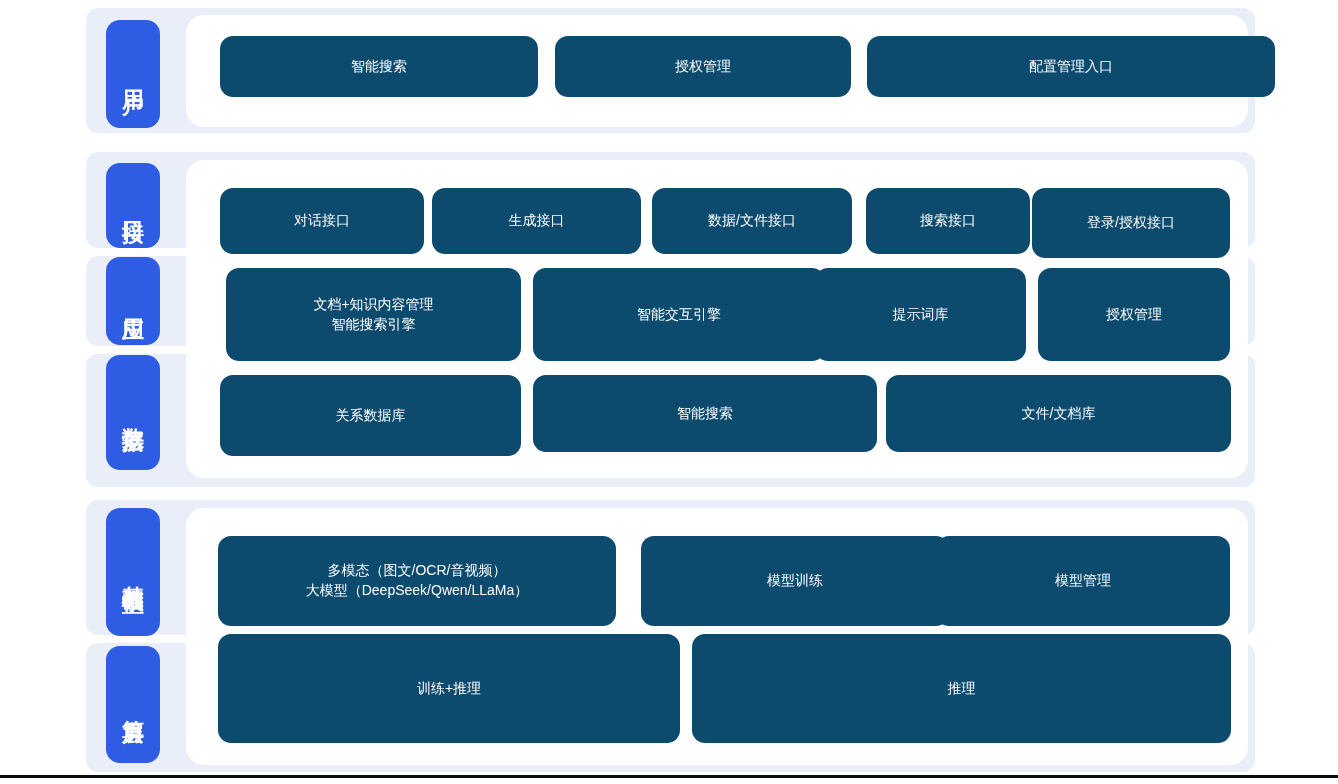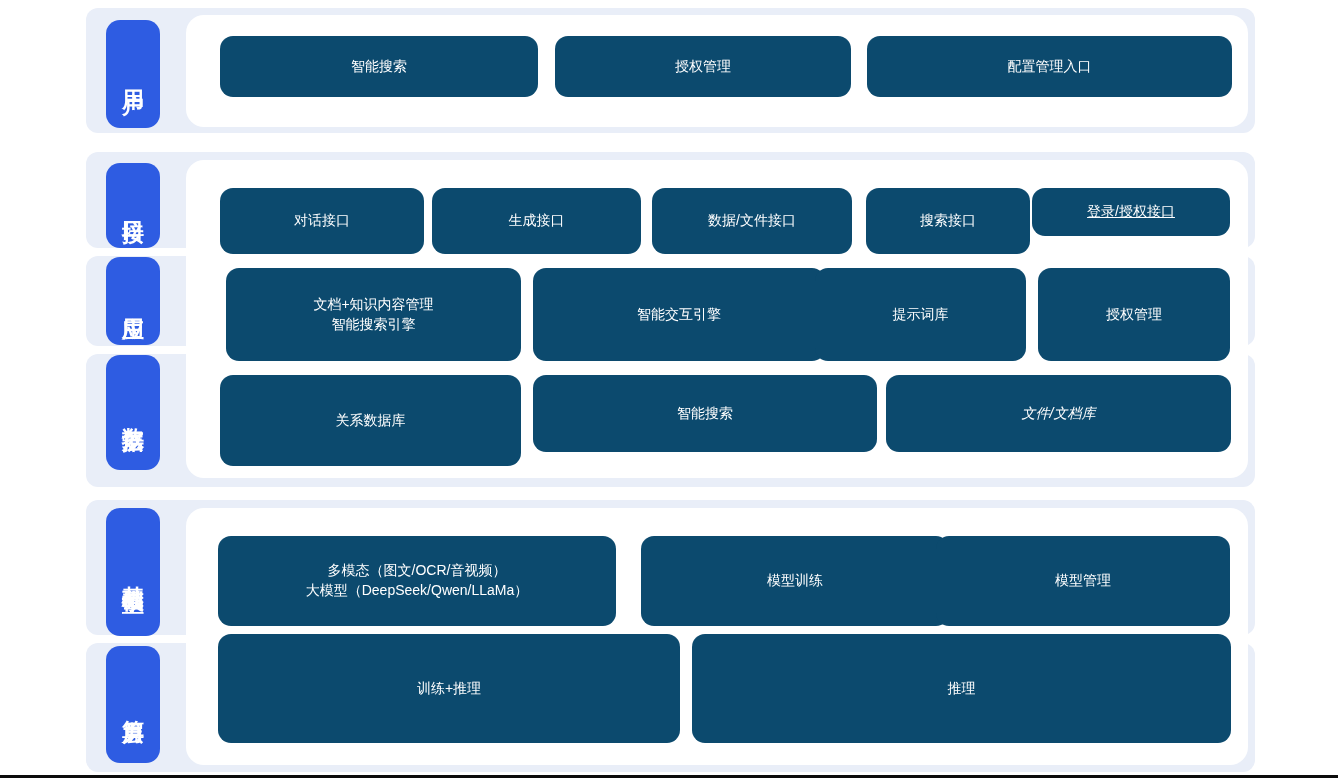--- a/index.html
+++ b/index.html
@@ -52,37 +52,37 @@
 
 <div class="tab" style="top:20px;height:108px;">用户</div>
 <div class="tab" style="top:163px;height:85px;">接口</div>
 <div class="tab" style="top:257px;height:88px;">应用</div>
 <div class="tab" style="top:355px;height:115px;">数据层</div>
 <div class="tab" style="top:508px;height:128px;">基础模型</div>
 <div class="tab" style="top:646px;height:117px;">算力层</div>
 
 <div class="btn" style="left:220px;top:36px;width:318px;height:61px;">智能搜索</div>
 <div class="btn" style="left:555px;top:36px;width:296px;height:61px;">授权管理</div>
-<div class="btn" style="left:867px;top:36px;width:365px;height:61px;">配置管理入口</div>
+<div class="btn" style="left:867px;top:36px;width:408px;height:61px;">配置管理入口</div>
 
 <div class="btn" style="left:220px;top:188px;width:204px;height:66px;">对话接口</div>
 <div class="btn" style="left:432px;top:188px;width:209px;height:66px;">生成接口</div>
 <div class="btn" style="left:652px;top:188px;width:200px;height:66px;">数据/文件接口</div>
 <div class="btn" style="left:866px;top:188px;width:164px;height:66px;">搜索接口</div>
-<div class="btn" style="left:1032px;top:188px;width:198px;height:48px;text-decoration:underline;">登录/授权接口</div>
+<div class="btn" style="left:1032px;top:188px;width:198px;height:70px;">登录/授权接口</div>
 
 <div class="btn" style="left:226px;top:268px;width:295px;height:93px;">文档+知识内容管理
 智能搜索引擎</div>
 <div class="btn" style="left:533px;top:268px;width:292px;height:93px;">智能交互引擎</div>
 <div class="btn" style="left:815px;top:268px;width:211px;height:93px;">提示词库</div>
 <div class="btn" style="left:1038px;top:268px;width:192px;height:93px;">授权管理</div>
 
-<div class="btn" style="left:220px;top:375px;width:301px;height:91px;">关系数据库</div>
+<div class="btn" style="left:220px;top:375px;width:301px;height:81px;">关系数据库</div>
 <div class="btn" style="left:533px;top:375px;width:344px;height:77px;">智能搜索</div>
-<div class="btn" style="left:886px;top:375px;width:345px;height:77px;font-style:italic;">文件/文档库</div>
+<div class="btn" style="left:886px;top:375px;width:345px;height:77px;">文件/文档库</div>
 
 <div class="btn" style="left:218px;top:536px;width:398px;height:90px;">多模态（图文/OCR/音视频）
 大模型（DeepSeek/Qwen/LLaMa）</div>
 <div class="btn" style="left:641px;top:536px;width:308px;height:90px;">模型训练</div>
 <div class="btn" style="left:936px;top:536px;width:294px;height:90px;">模型管理</div>
 
 <div class="btn" style="left:218px;top:634px;width:462px;height:109px;">训练+推理</div>
 <div class="btn" style="left:692px;top:634px;width:539px;height:109px;">推理</div>
 
 <div class="divider"></div>

